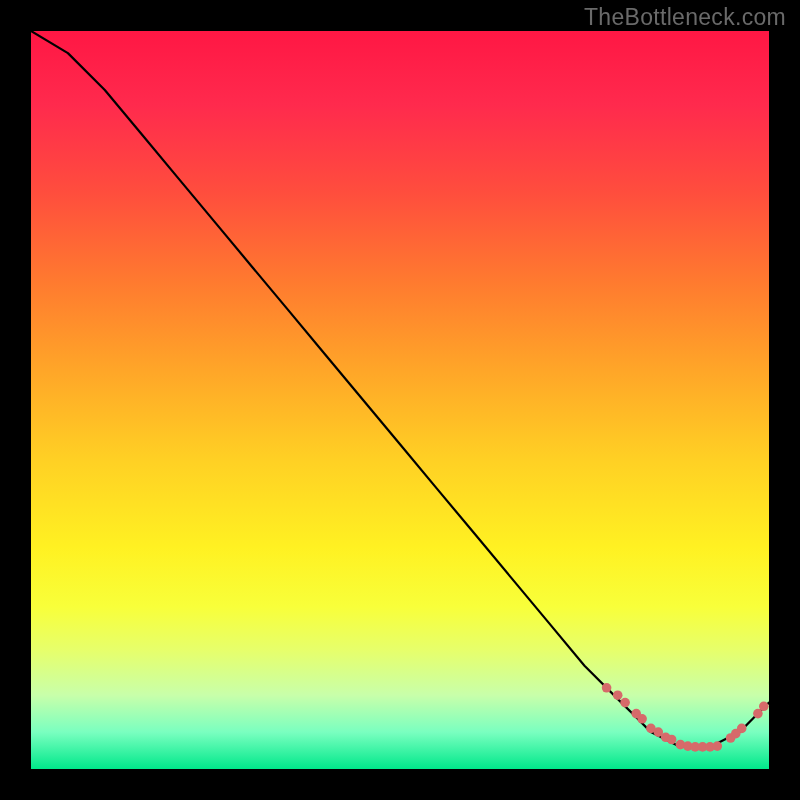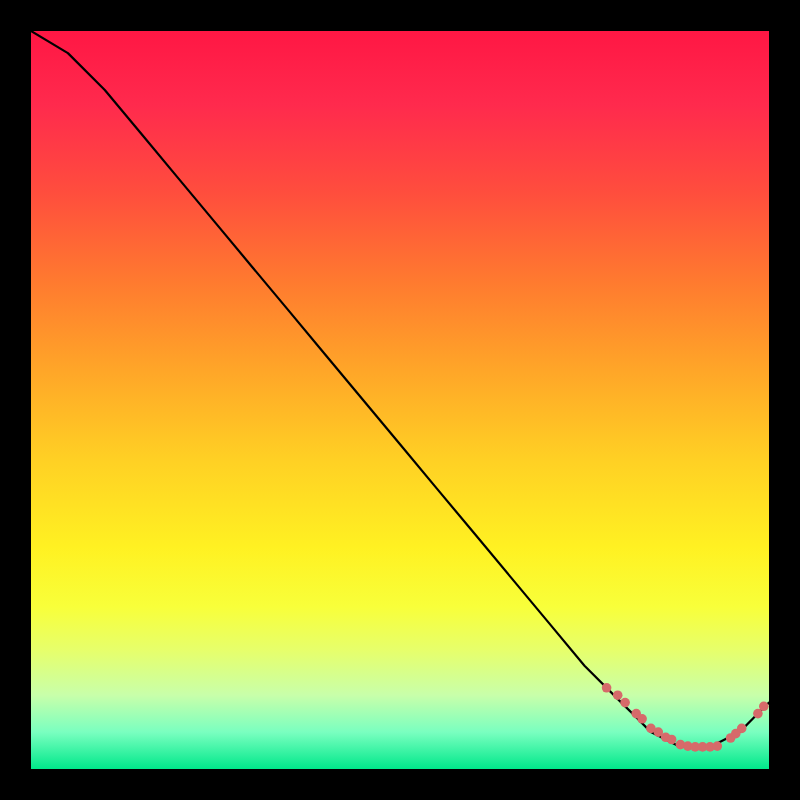--- a/index.html
+++ b/index.html
@@ -69,20 +69,21 @@
   }
   .pt {
     fill: #d66a6a;
   }
 </style>
 </head>
 <body>
 
 <div class="frame">
 
+  <div class="watermark">TheBottleneck.com</div>
 
   <div class="plot-area">
     <div class="gradient-bg"></div>
 
     <svg class="overlay" viewBox="0 0 738 738" preserveAspectRatio="none">
       <path id="bottleneck-curve" class="curve" d="M0.0 0.0 L36.9 22.1 L73.8 59.0 L110.7 103.3 L147.6 147.6 L184.5 191.9 L221.4 236.2 L258.3 280.4 L295.2 324.7 L332.1 369.0 L369.0 413.3 L405.9 457.6 L442.8 501.8 L479.7 546.1 L516.6 590.4 L553.5 634.7 L590.4 671.6 L605.2 686.3 L619.9 701.1 L634.7 708.5 L649.4 715.9 L664.2 715.9 L679.0 715.9 L693.7 708.5 L708.5 701.1 L723.2 686.3 L738.0 671.6"></path>
       <g id="points-group">
           <circle cx="575.6" cy="656.8" r="4.8" class="pt"></circle>
           <circle cx="586.7" cy="664.2" r="4.8" class="pt"></circle>
           <circle cx="594.1" cy="671.6" r="4.8" class="pt"></circle>

